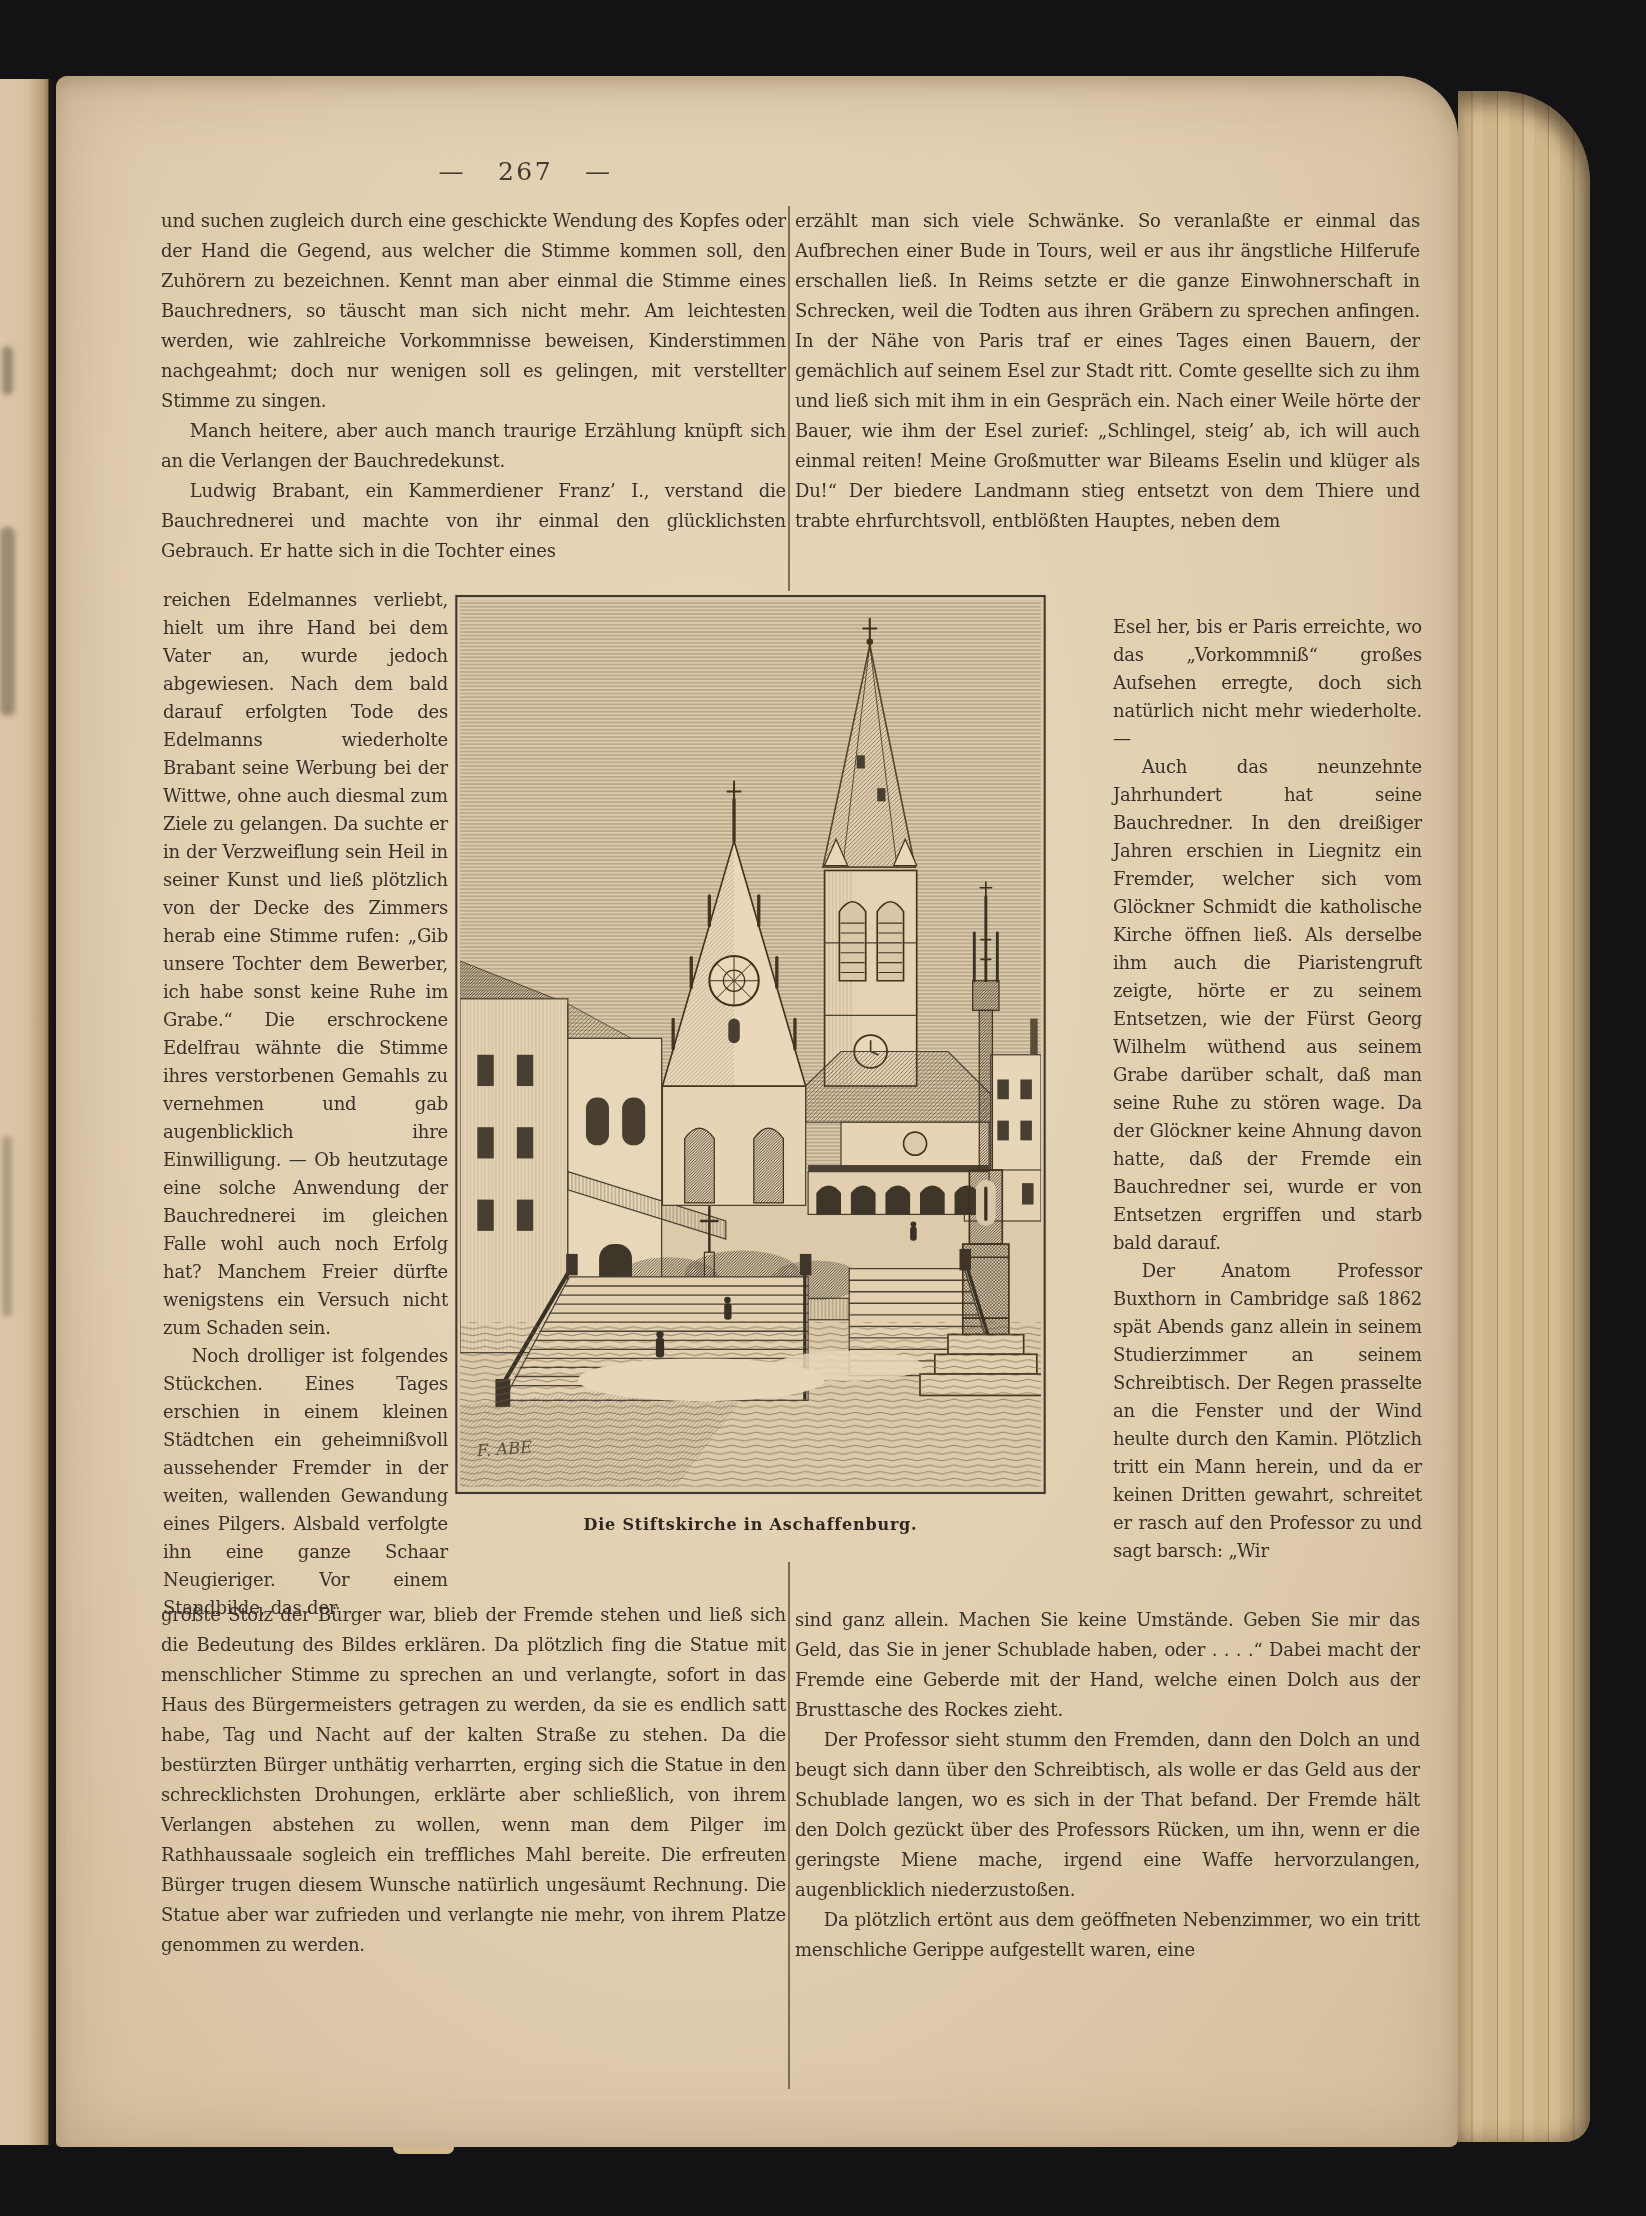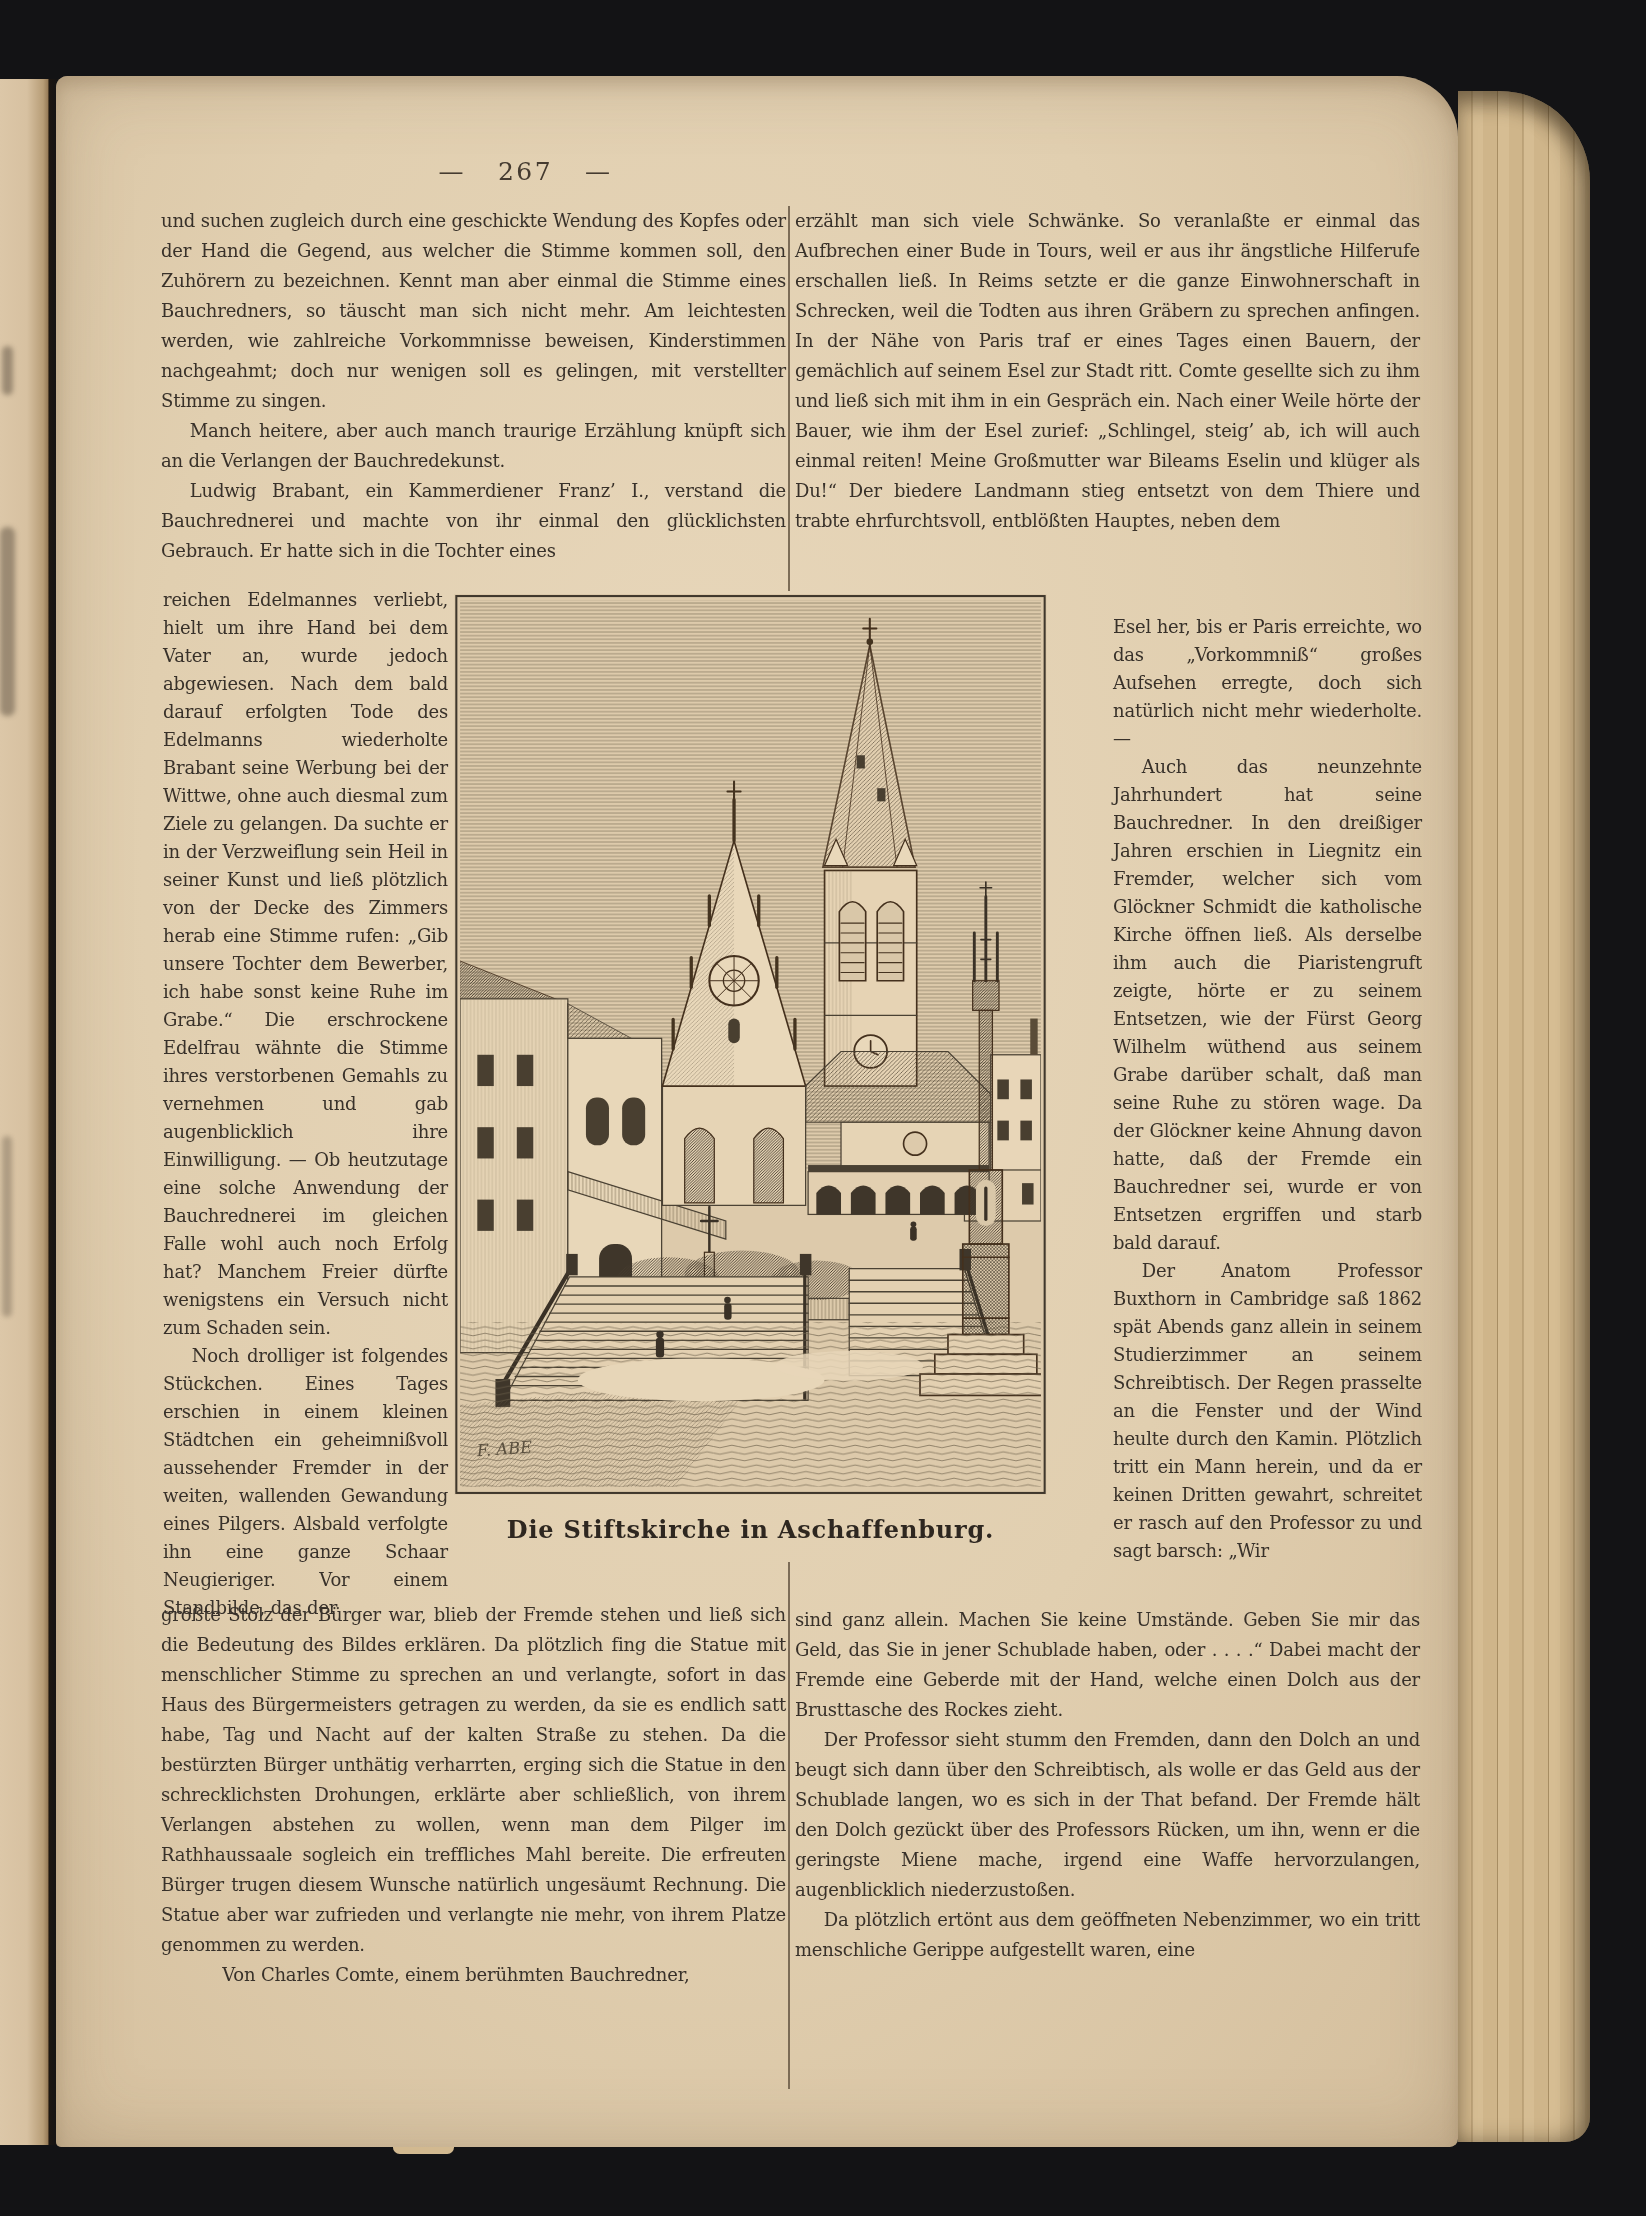--- a/index.html
+++ b/index.html
@@ -35,21 +35,21 @@
   .lc-top{left:105px;top:130px;}
   .lc-narrow{left:107px;top:510px;width:285px;}
   .lc-bottom{left:105px;top:1524px;}
   .rc-top{left:739px;top:130px;}
   .rc-narrow{left:1057px;top:537px;width:309px;}
   .rc-bottom{left:739px;top:1529px;}
   
   .figure{position:absolute;left:398px;top:518px;width:593px;}
   .figure svg{display:block;}
   .caption{position:absolute;left:398px;top:1439px;width:593px;text-align:center;
-    font-size:24px;font-weight:bold;letter-spacing:0.8px;color:#2e2720;}
+    font-size:16px;font-weight:bold;letter-spacing:0.8px;color:#2e2720;}
 </style>
 </head>
 <body>
 
 <div class="scene">
 
   <div class="facing-edge"></div>
   <div class="smudge" style="left:1.6px;top:346px;width:11.5px;height:49px;"></div>
   <div class="smudge" style="left:0;top:527px;width:15px;height:189px;"></div>
   <div class="smudge" style="left:1.6px;top:1136px;width:10px;height:181px;opacity:.7;"></div>
@@ -68,21 +68,20 @@
       <p class="noind">und suchen zugleich durch eine geschickte Wendung des Kopfes oder der Hand die Gegend, aus welcher die Stimme kommen soll, den Zuhörern zu bezeichnen. Kennt man aber einmal die Stimme eines Bauchredners, so täuscht man sich nicht mehr. Am leichtesten werden, wie zahlreiche Vorkommnisse beweisen, Kinderstimmen nachgeahmt; doch nur wenigen soll es gelingen, mit verstellter Stimme zu singen.</p>
       <p>Manch heitere, aber auch manch traurige Erzählung knüpft sich an die Verlangen der Bauchredekunst.</p>
       <p>Ludwig Brabant, ein Kammerdiener Franz’ I., verstand die Bauchrednerei und machte von ihr einmal den glücklichsten Gebrauch. Er hatte sich in die Tochter eines</p>
     </div>
     <div class="col narrow lc-narrow">
       <p class="noind">reichen Edelmannes verliebt, hielt um ihre Hand bei dem Vater an, wurde jedoch abgewiesen. Nach dem bald darauf erfolgten Tode des Edelmanns wiederholte Brabant seine Werbung bei der Wittwe, ohne auch diesmal zum Ziele zu gelangen. Da suchte er in der Verzweiflung sein Heil in seiner Kunst und ließ plötzlich von der Decke des Zimmers herab eine Stimme rufen: „Gib unsere Tochter dem Bewerber, ich habe sonst keine Ruhe im Grabe.“ Die erschrockene Edelfrau wähnte die Stimme ihres verstorbenen Gemahls zu vernehmen und gab augenblicklich ihre Einwilligung. — Ob heutzutage eine solche Anwendung der Bauchrednerei im gleichen Falle wohl auch noch Erfolg hat? Manchem Freier dürfte wenigstens ein Versuch nicht zum Schaden sein.</p>
       <p>Noch drolliger ist folgendes Stückchen. Eines Tages erschien in einem kleinen Städtchen ein geheimnißvoll aussehender Fremder in der weiten, wallenden Gewandung eines Pilgers. Alsbald verfolgte ihn eine ganze Schaar Neugieriger. Vor einem Standbilde, das der</p>
     </div>
     <div class="col wide lc-bottom">
       <p class="noind">größte Stolz der Bürger war, blieb der Fremde stehen und ließ sich die Bedeutung des Bildes erklären. Da plötzlich fing die Statue mit menschlicher Stimme zu sprechen an und verlangte, sofort in das Haus des Bürgermeisters getragen zu werden, da sie es endlich satt habe, Tag und Nacht auf der kalten Straße zu stehen. Da die bestürzten Bürger unthätig verharrten, erging sich die Statue in den schrecklichsten Drohungen, erklärte aber schließlich, von ihrem Verlangen abstehen zu wollen, wenn man dem Pilger im Rathhaussaale sogleich ein treffliches Mahl bereite. Die erfreuten Bürger trugen diesem Wunsche natürlich ungesäumt Rechnung. Die Statue aber war zufrieden und verlangte nie mehr, von ihrem Platze genommen zu werden.</p>
-      <p class="deepind">Von Charles Comte, einem berühmten Bauchredner,</p>
     </div>
 
     <div class="col wide rc-top">
       <p class="noind">erzählt man sich viele Schwänke. So veranlaßte er einmal das Aufbrechen einer Bude in Tours, weil er aus ihr ängstliche Hilferufe erschallen ließ. In Reims setzte er die ganze Einwohnerschaft in Schrecken, weil die Todten aus ihren Gräbern zu sprechen anfingen. In der Nähe von Paris traf er eines Tages einen Bauern, der gemächlich auf seinem Esel zur Stadt ritt. Comte gesellte sich zu ihm und ließ sich mit ihm in ein Gespräch ein. Nach einer Weile hörte der Bauer, wie ihm der Esel zurief: „Schlingel, steig’ ab, ich will auch einmal reiten! Meine Großmutter war Bileams Eselin und klüger als Du!“ Der biedere Landmann stieg entsetzt von dem Thiere und trabte ehrfurchtsvoll, entblößten Hauptes, neben dem</p>
     </div>
     <div class="col narrow rc-narrow">
       <p class="noind">Esel her, bis er Paris erreichte, wo das „Vorkommniß“ großes Aufsehen erregte, doch sich natürlich nicht mehr wiederholte. —</p>
       <p>Auch das neunzehnte Jahrhundert hat seine Bauchredner. In den dreißiger Jahren erschien in Liegnitz ein Fremder, welcher sich vom Glöckner Schmidt die katholische Kirche öffnen ließ. Als derselbe ihm auch die Piaristengruft zeigte, hörte er zu seinem Entsetzen, wie der Fürst Georg Wilhelm wüthend aus seinem Grabe darüber schalt, daß man seine Ruhe zu stören wage. Da der Glöckner keine Ahnung davon hatte, daß der Fremde ein Bauchredner sei, wurde er von Entsetzen ergriffen und starb bald darauf.</p>
       <p>Der Anatom Professor Buxthorn in Cambridge saß 1862 spät Abends ganz allein in seinem Studierzimmer an seinem Schreibtisch. Der Regen prasselte an die Fenster und der Wind heulte durch den Kamin. Plötzlich tritt ein Mann herein, und da er keinen Dritten gewahrt, schreitet er rasch auf den Professor zu und sagt barsch: „Wir</p>
     </div>

